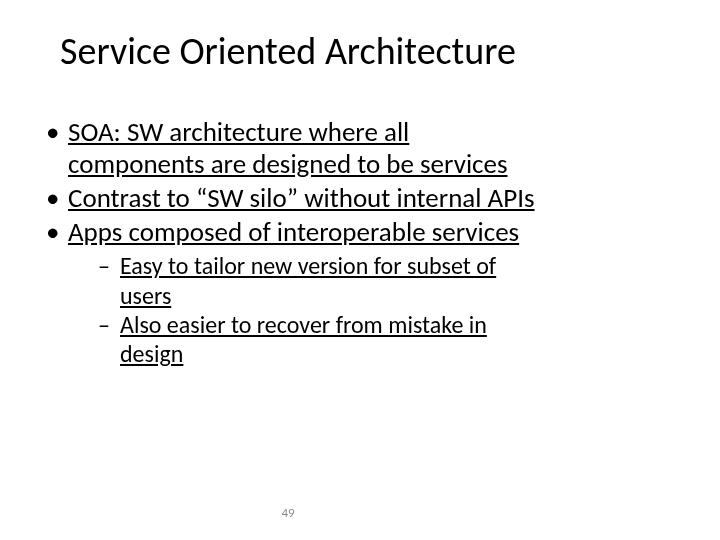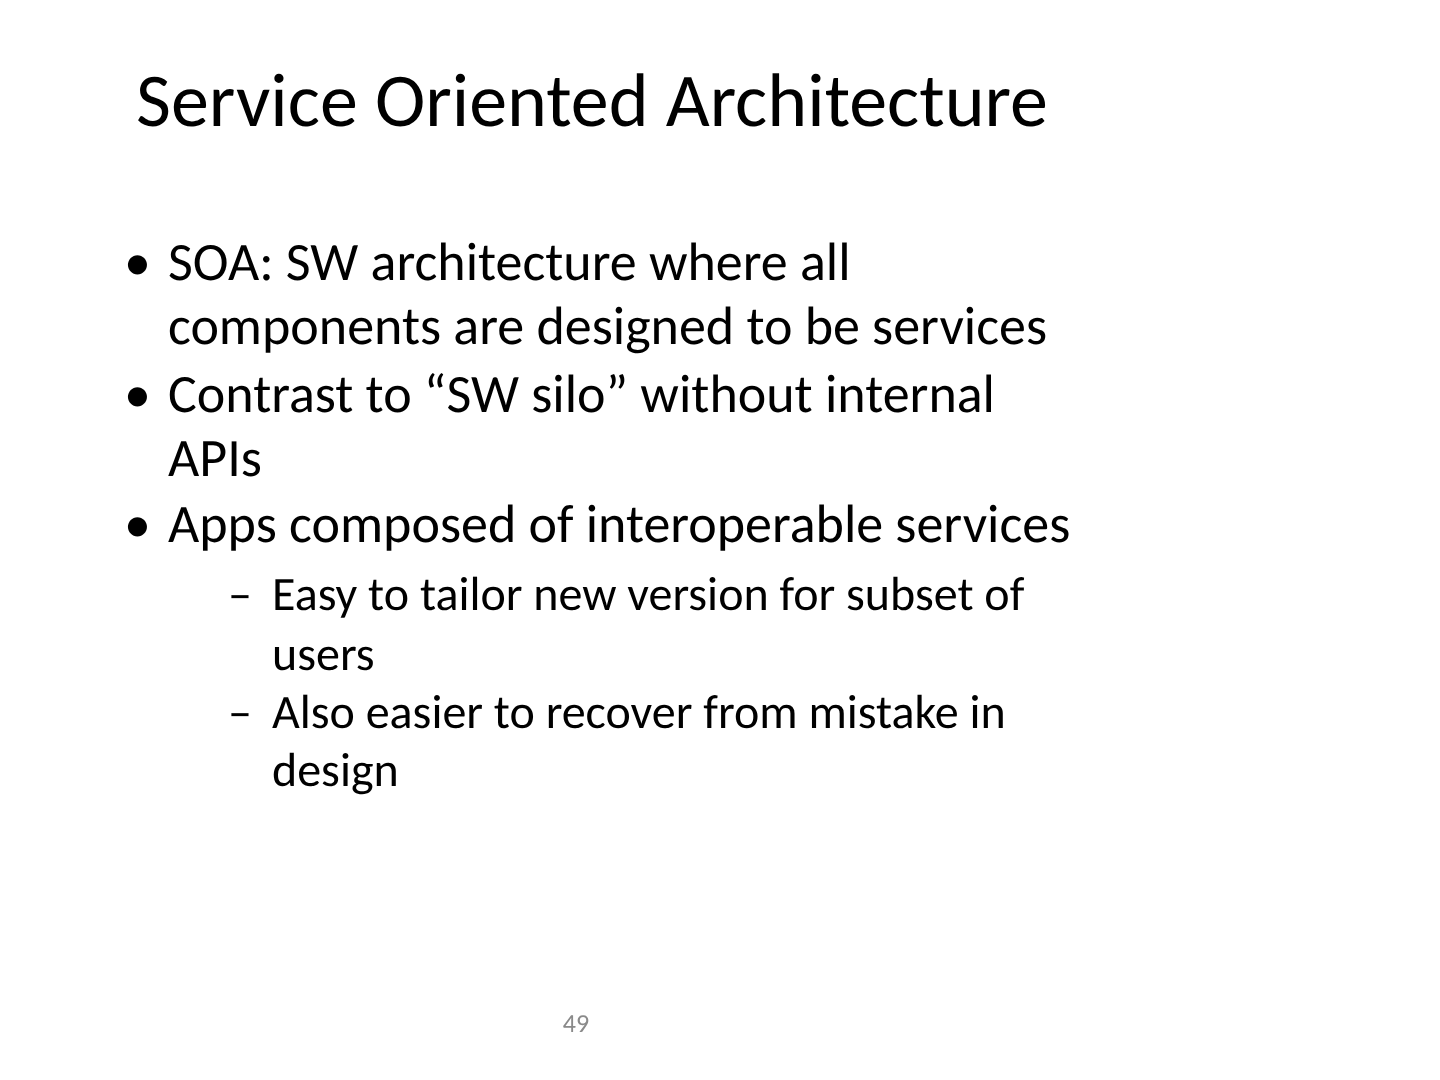--- a/index.html
+++ b/index.html
@@ -1,19 +1,19 @@
 <!DOCTYPE html>
 <html><head>
 <meta charset="utf-8">
 <style>
   * { margin: 0; padding: 0; box-sizing: border-box; }
   html, body { width: 720px; height: 540px; background: #fff; font-family: Calibri, "Segoe UI", Arial, sans-serif; color: #000; }
-  .slide { width: 576px; height: 540px; position: relative; padding: 20px 40px 0 56px; }
+  .slide { width: 576px; height: 540px; position: relative; padding: 20px 40px 0 40px; }
   .title { font-size: 38px; font-weight: 400; text-align: center; margin-top: 8px; margin-bottom: 42px; letter-spacing: 0px; }
-  .content { font-size: 27px; line-height: 1.18; }
+  .content { font-size: 27px; line-height: 1.18; text-decoration: underline; }
   ul.level1 { list-style: none; padding-left: 0; }
   ul.level1 > li { position: relative; padding-left: 28px; margin-bottom: 2px; }
   ul.level1 > li::before { content: "•"; position: absolute; left: 6px; top: 0; font-size: 27px; }
   ul.level2 { list-style: none; padding-left: 0; margin-top: 4px; margin-bottom: 6px; }
   ul.level2 > li { position: relative; padding-left: 52px; font-size: 24px; line-height: 1.22; }
   ul.level2 > li::before { content: "–"; position: absolute; left: 30px; top: 0; font-size: 24px; }
   .pagenum { position: absolute; bottom: 20px; left: 0; right: 0; text-align: center; font-size: 13px; color: #8a8a8a; }
 </style>
 </head>
 <body>

